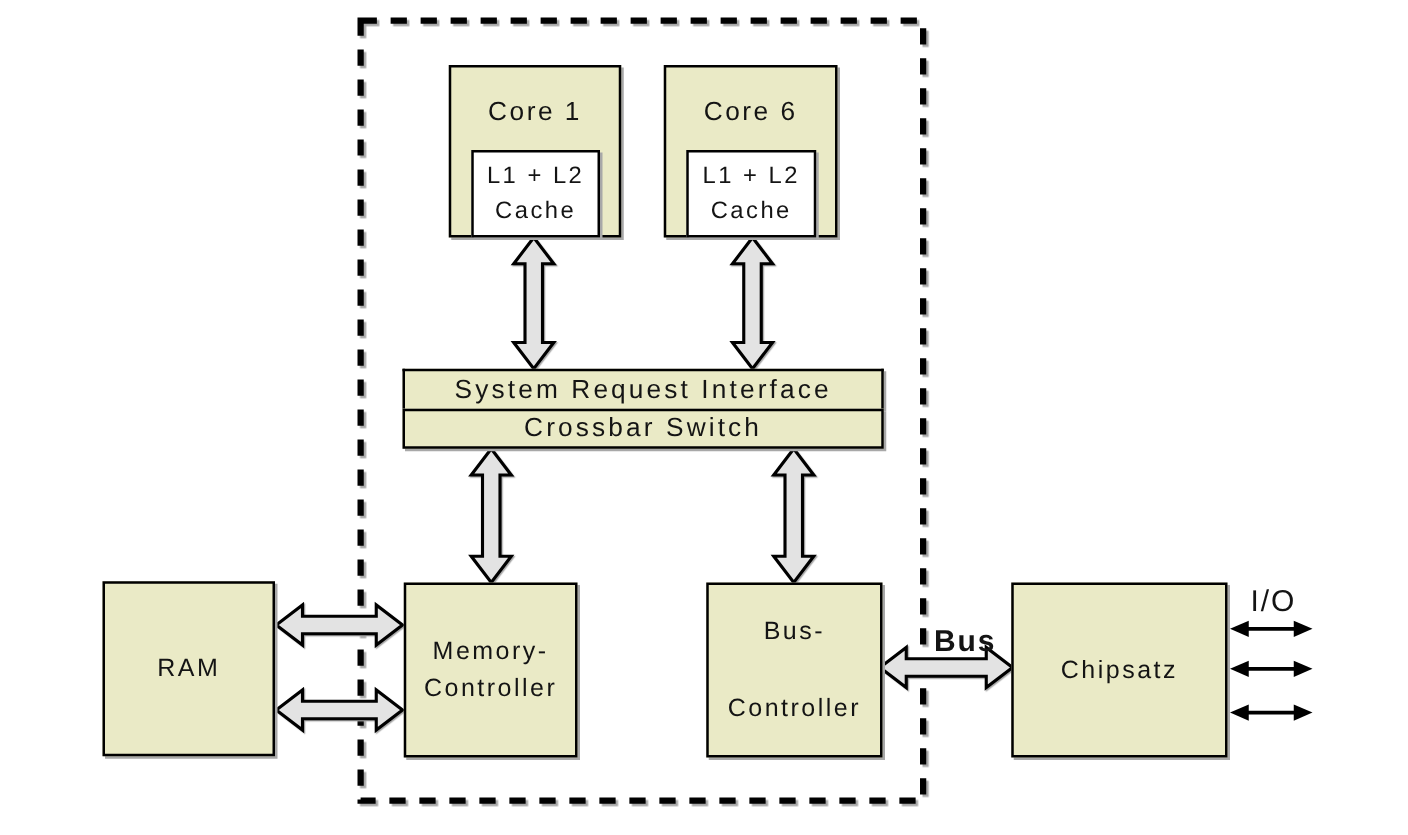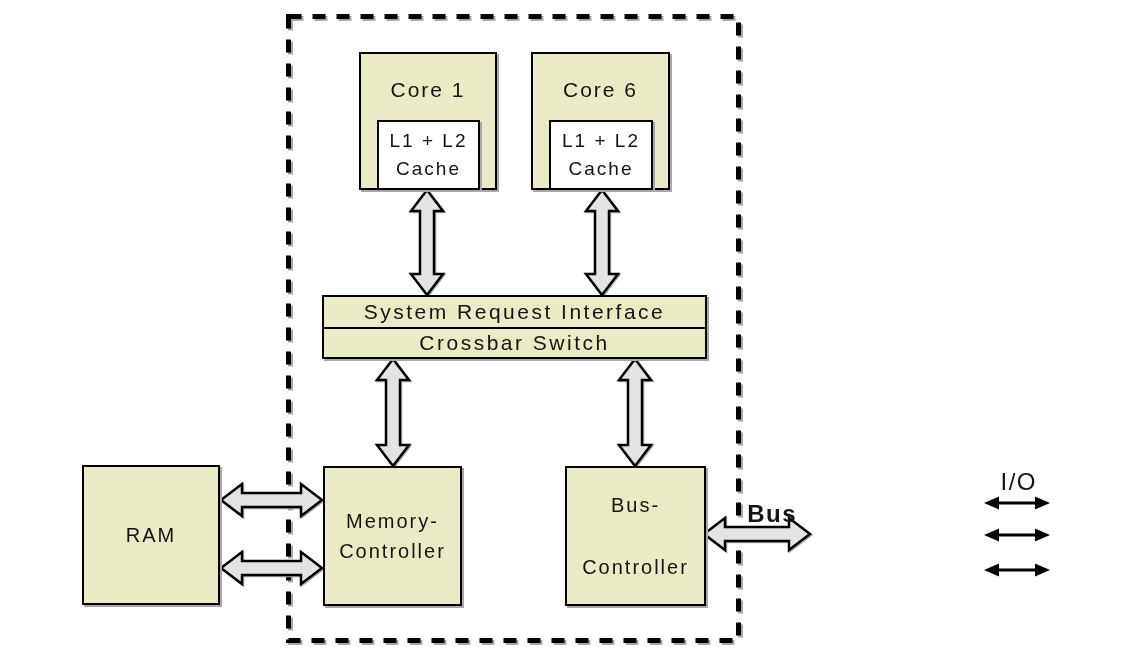--- a/index.html
+++ b/index.html
@@ -149,18 +149,21 @@
 
   <div class="box" style="left:565px; top:466px; width:141px; height:140px;gap:32px;">
     <span>Bus-</span>
     <span>Controller</span>
   </div>
 
   <div class="box" style="left:82px; top:465px; width:138px; height:140px;">
     <span>RAM</span>
   </div>
 
+  <div class="box" style="left:809px; top:466px; width:173px; height:140px;">
+    <span>Chipsatz</span>
+  </div>
 
   <div class="floating-label" style="left:745px; top:500px; width:52px;font-weight:bold;">Bus</div>
 
   <div class="floating-label" style="left:989px; top:468px; width:48px;">I/O</div>
 
 </div>
 
 </body></html>

